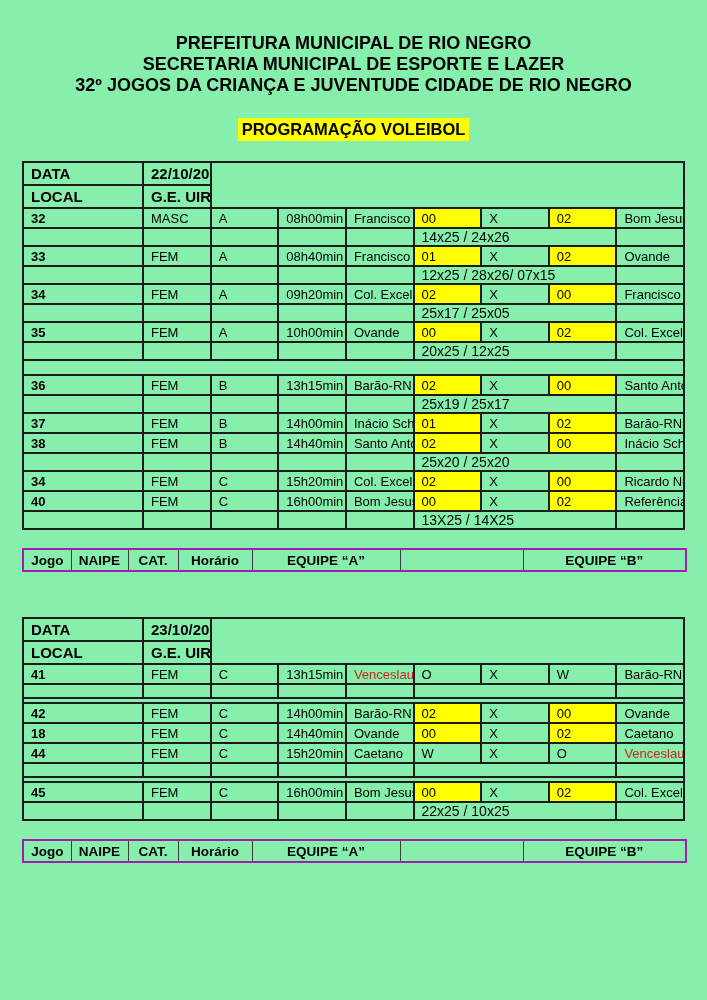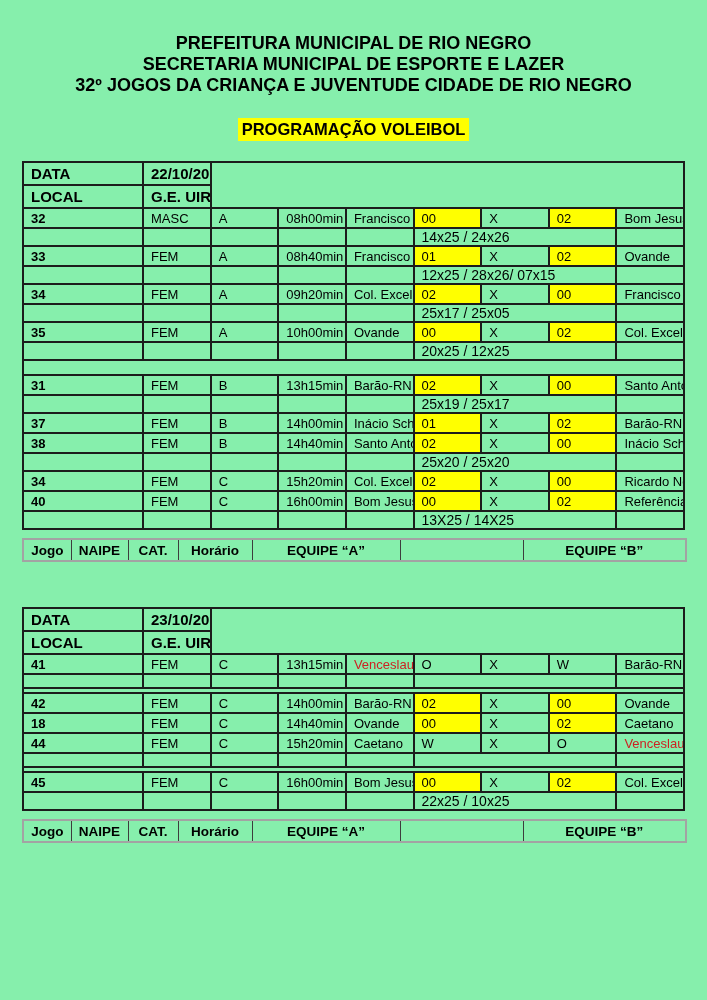--- a/index.html
+++ b/index.html
@@ -17,21 +17,21 @@
     border: 2px solid #1c1c1c;
   }
   .info-table td {
     border: 2px solid #1c1c1c; font-weight: bold; font-size: 15px;
     height: 21px; padding: 0 7px; white-space: nowrap; overflow: hidden;
   }
   .info-table .lbl { width: 104px; }
 
   .games-table {
     border-collapse: collapse; table-layout: fixed; width: 663px;
-    margin-top: 8px; border: 2px solid #a3a3a3;
+    margin-top: 18px; border: 2px solid #a21caf;
   }
   .games-table th, .games-table td {
     border: 1px solid #3d3d3d; text-align: center; padding: 0 1px;
     white-space: nowrap; overflow: hidden;
   }
   .games-table th { font-size: 13.5px; font-weight: bold; height: 20px; }
   .game-row td { font-size: 13px; height: 18px; font-weight: normal; }
   .game-row .game-number { font-weight: bold; }
   .game-row .score, .game-row .score-x { font-weight: normal; }
   .game-row .score.hl { background: #ffff00; }
@@ -146,21 +146,21 @@
               <td></td>
               <td></td>
               <td></td>
               <td colspan="3" class="sets">20x25 / 12x25</td>
               <td></td>
             </tr>
             <tr class="spacer-lg">
               <td colspan="9"></td>
             </tr>
             <tr class="game-row">
-              <td class="game-number">31</td>
+              <td class="game-number">36</td>
               <td>FEM</td>
               <td>B</td>
               <td>13h15min</td>
               <td>Barão-RN</td>
               <td class="score hl">02</td>
               <td class="score-x">X</td>
               <td class="score hl">00</td>
               <td>Santo Antonio</td>
             </tr>
             <tr class="sets-row">

